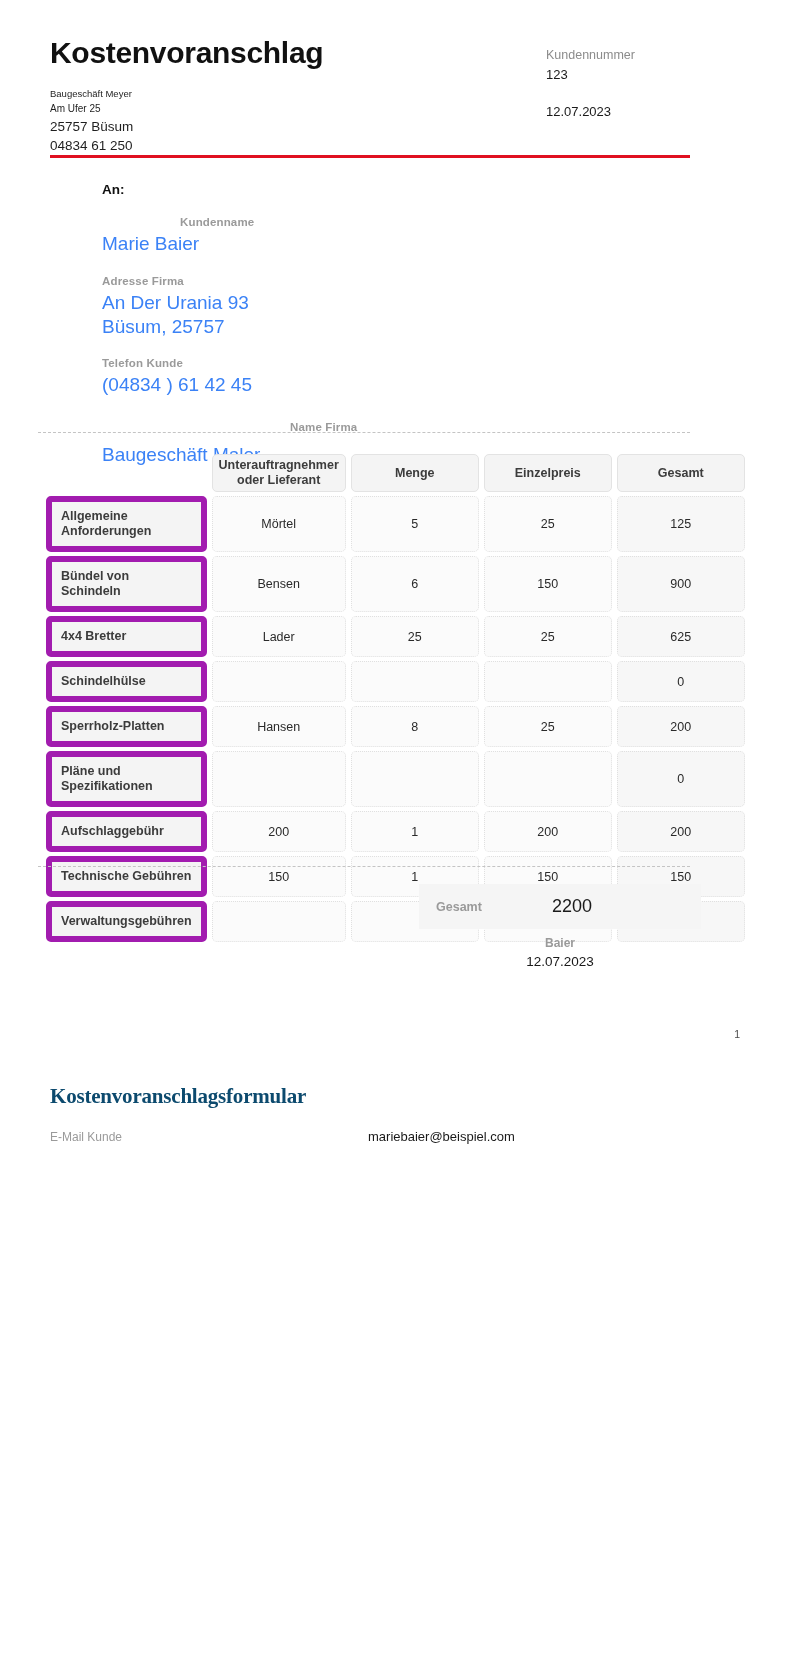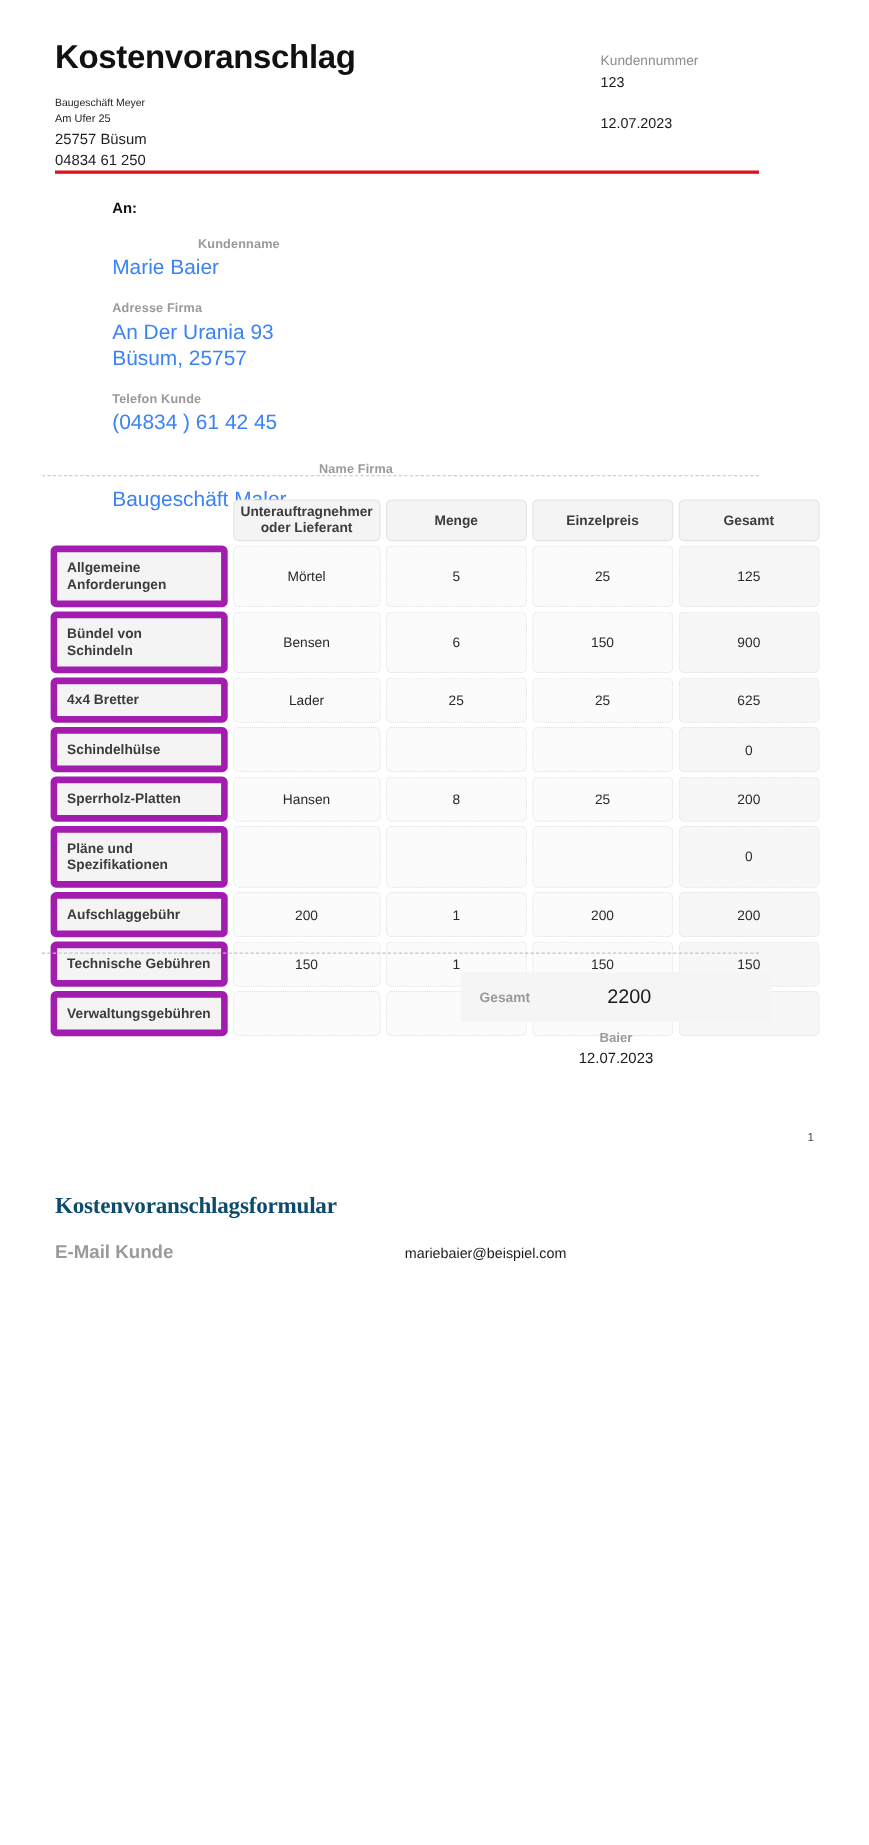--- a/index.html
+++ b/index.html
@@ -149,21 +149,21 @@
   .form-section { position: absolute; left: 0; top: 1084px; width: 790px; padding: 0 50px; }
   .form-title {
     font-size: 21px;
     font-weight: bold;
     color: #0c4a6e;
     letter-spacing: -0.2px;
     margin: 0 0 20px 0;
     font-family: Liberation Serif, serif;
   }
   .email-row { display: flex; align-items: baseline; }
-  .email-label { font-size: 17px; font-weight: bold; color: #9a9a9a; width: 318px; }
+  .email-label { font-size: 12px; font-weight: normal; color: #9a9a9a; width: 318px; }
   .email-value { font-size: 13px; color: #1a1a1a; }
 </style>
 </head>
 <body>
 
 <div class="page">
 
   <div class="header">
     <div class="header-row">
       <div class="header-left">

